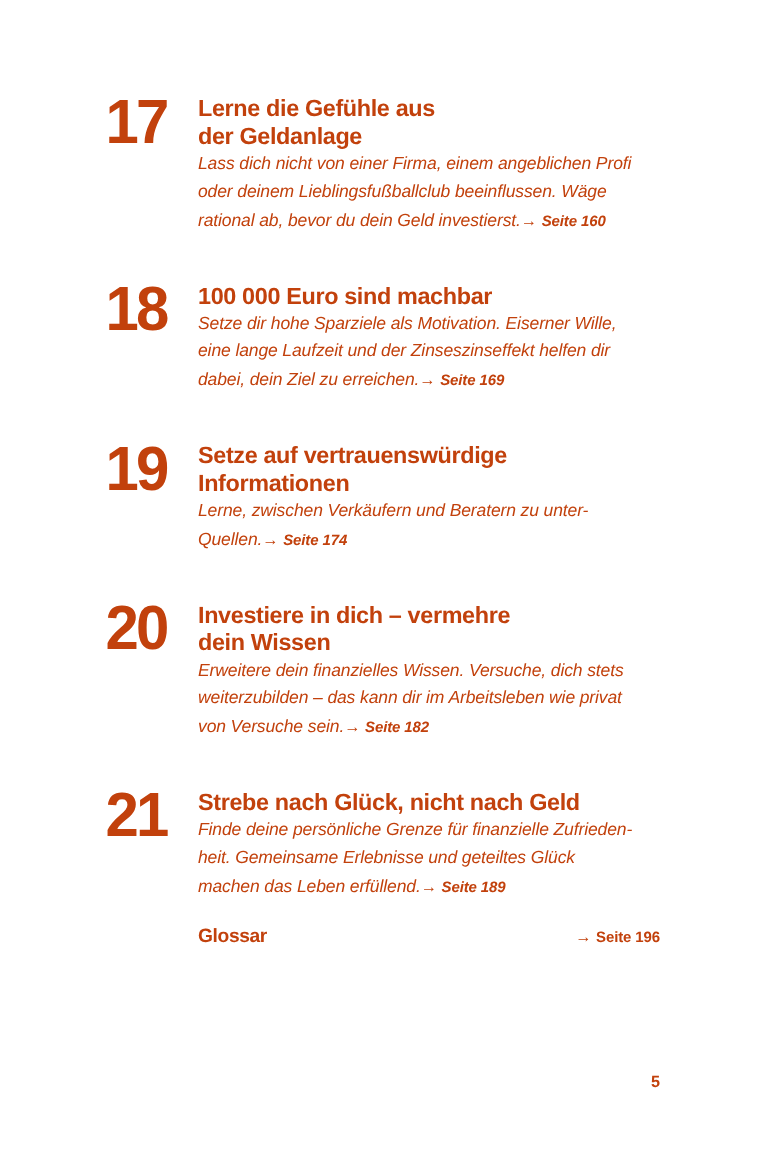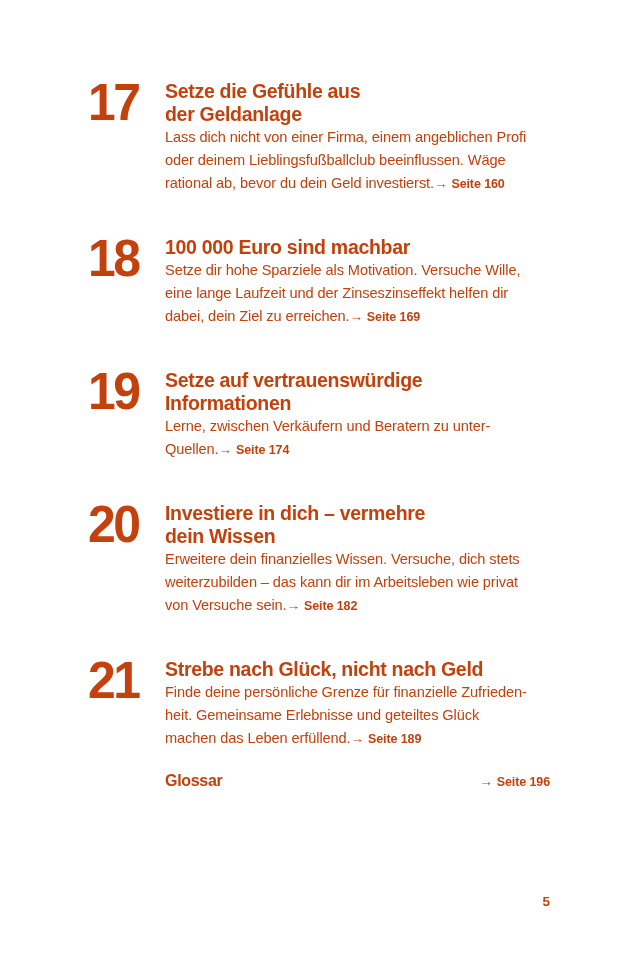--- a/index.html
+++ b/index.html
@@ -31,20 +31,21 @@
     line-height: 23px;
     font-weight: bold;
     letter-spacing: -0.3px;
   }
   .tline, .bline { display: block; white-space: nowrap; }
   .body {
     margin: 0;
     font-size: 14.6px;
     line-height: 23px;
     letter-spacing: -0.1px;
+    font-style: italic;
   }
   .bline.last { display: flex; justify-content: flex-start; align-items: baseline; }
   .ref { font-size: 12.5px; font-weight: bold; white-space: nowrap; letter-spacing: -0.1px; }
   .ref .arrow { font-weight: normal; margin-right: 4px; font-size: 13.5px; }
   .footer-item { display: grid; grid-template-columns: 77px 1fr; margin-bottom: 24px; }
   .footer-line { display: flex; justify-content: space-between; align-items: baseline; }
   .footer-title { margin: 0; font-size: 16px; line-height: 24px; font-weight: bold; letter-spacing: -0.3px; }
   .page-number {
     position: absolute;
     top: 894px;
@@ -55,42 +56,42 @@
 </style>
 </head>
 <body>
 
 <div class="page">
 
   <section class="entry">
     <div class="num">17</div>
     <div class="content">
       <h2 class="title">
-        <span class="tline">Setze die Gefühle aus</span>
+        <span class="tline">Lerne die Gefühle aus</span>
         <span class="tline">der Geldanlage</span>
       </h2>
       <p class="body">
         <span class="bline">Lass dich nicht von einer Firma, einem angeblichen Profi</span>
         <span class="bline">oder deinem Lieblingsfußballclub beeinflussen. Wäge</span>
         <span class="bline last">
           <span>rational ab, bevor du dein Geld investierst.</span>
           <span class="ref"><span class="arrow">→</span><span>Seite 160</span></span>
         </span>
       </p>
     </div>
   </section>
 
   <section class="entry">
     <div class="num">18</div>
     <div class="content">
       <h2 class="title">
         <span class="tline">100 000 Euro sind machbar</span>
       </h2>
       <p class="body">
-        <span class="bline">Setze dir hohe Sparziele als Motivation. Versuche Wille,</span>
+        <span class="bline">Setze dir hohe Sparziele als Motivation. Eiserner Wille,</span>
         <span class="bline">eine lange Laufzeit und der Zinseszinseffekt helfen dir</span>
         <span class="bline last">
           <span>dabei, dein Ziel zu erreichen.</span>
           <span class="ref"><span class="arrow">→</span><span>Seite 169</span></span>
         </span>
       </p>
     </div>
   </section>
 
   <section class="entry">

